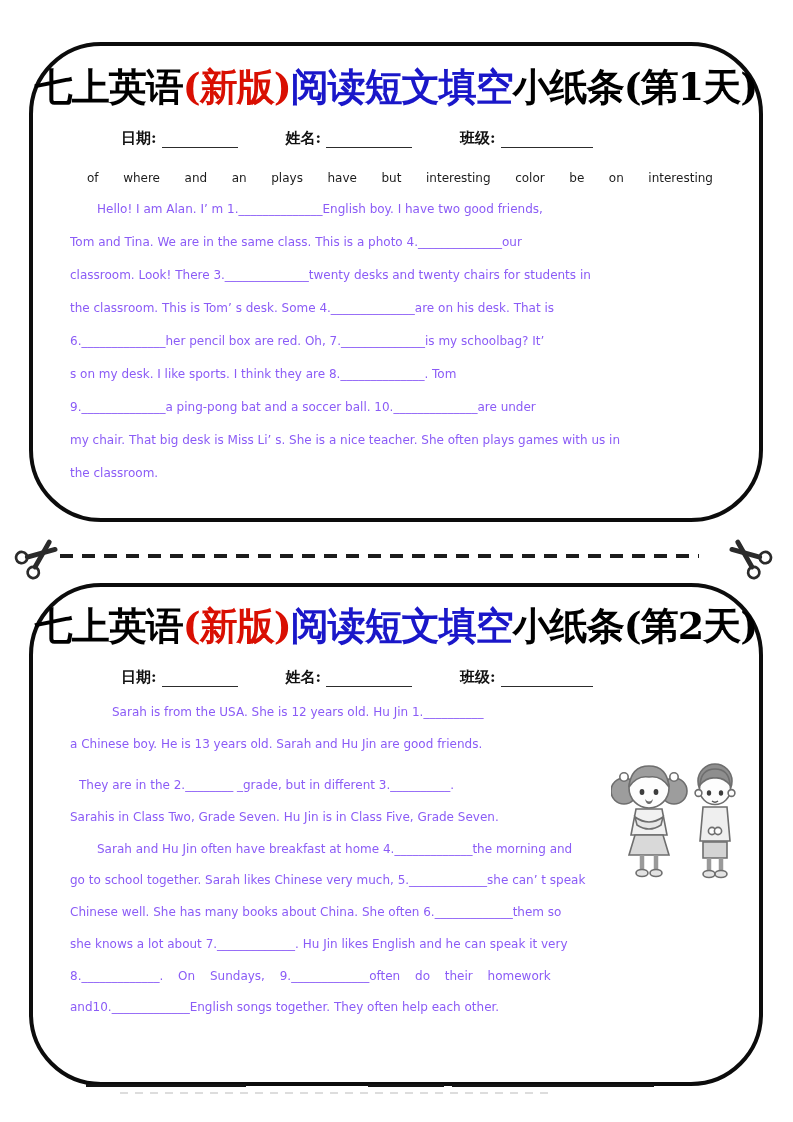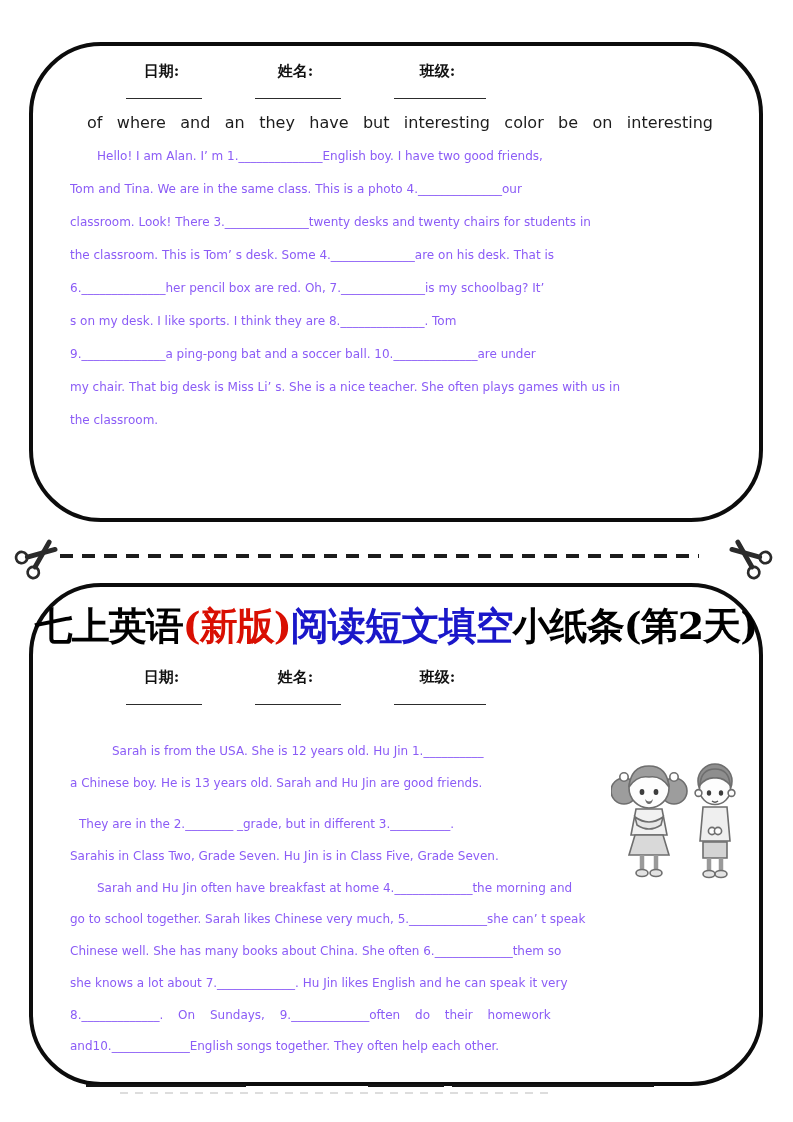--- a/index.html
+++ b/index.html
@@ -13,33 +13,33 @@
   .slip2{top:583px;height:503px;}
 
   .slip-title{margin:16px 0 0 0;text-align:center;white-space:nowrap;
         font-family:"DejaVu Serif",serif;font-weight:bold;font-size:38px;letter-spacing:-1px;color:#000;}
   .slip2 .slip-title{margin-top:14px;}
   .t-red{color:#d90f02;}
   .t-blue{color:#1a17c9;}
 
   .fields{display:flex;align-items:flex-end;margin:16px 0 0 88px;
         font-family:"DejaVu Serif",serif;font-weight:bold;font-size:15px;color:#111;}
-  .field{display:flex;align-items:center;margin-right:48px;flex-direction:column;}
+  .field{display:flex;align-items:flex-end;margin-right:48px;}
   .blank-line{display:inline-block;height:17px;margin-left:5px;border-bottom:1.6px solid #2c2c2c;}
   .w76{width:76px;} .w86{width:86px;} .w92{width:92px;}
 
-  .wordbank{display:flex;justify-content:space-between;margin:14px 46px 0 54px;
-        font-size:16px;color:#1c1c1c;}
+  .wordbank{display:flex;justify-content:space-between;margin:23px 46px 0 54px;
+        font-size:12px;color:#1c1c1c;}
 
   .passage{margin:8px 18px 0 37px;font-size:12px;color:#8b5cf6;overflow:hidden;}
   .passage .line{height:33px;line-height:33px;white-space:nowrap;}
   .slip2 .passage{margin-top:10px;}
   .slip2 .passage .line{height:31.7px;line-height:31.7px;}
   .ind1{text-indent:27px;}
-  .ind2{text-indent:42px;margin-top:21px;}
+  .ind2{text-indent:42px;}
   .ind-s{text-indent:9px;margin-top:10px;}
   .spread{word-spacing:11px;}
 
   
   .divider{position:absolute;top:532px;left:0;width:793px;height:48px;}
   .dash{position:absolute;left:60px;right:94px;top:22px;height:4px;
         background:repeating-linear-gradient(90deg,#1c1c1c 0 13px,transparent 13px 22px);}
   .scissors{position:absolute;width:46px;height:46px;top:1px;}
   .scissors.left{left:16px;transform:rotate(-38deg);}
   .scissors.right{right:22px;transform:rotate(38deg) scaleX(-1);}
@@ -54,20 +54,21 @@
   .artifact.a3{top:1084px;left:452px;width:202px;}
   .artifact.a4{top:1092px;left:120px;width:430px;height:2px;opacity:.25;
         background:repeating-linear-gradient(90deg,#777 0 8px,transparent 8px 15px);}
 </style>
 </head>
 <body>
 
 <div class="page">
 
   <section class="slip slip1">
+    <h1 class="slip-title"><span>七上英语</span><span class="t-red">(新版)</span><span class="t-blue">阅读短文填空</span><span>小纸条(第1天)</span></h1>
 
     <div class="fields">
       <div class="field">
         <span>日期:</span>
         <span class="blank-line w76"></span>
       </div>
       <div class="field">
         <span>姓名:</span>
         <span class="blank-line w86"></span>
       </div>
@@ -75,21 +76,21 @@
         <span>班级:</span>
         <span class="blank-line w92"></span>
       </div>
     </div>
 
     <div class="wordbank">
       <span>of</span>
       <span>where</span>
       <span>and</span>
       <span>an</span>
-      <span>they</span>
+      <span>plays</span>
       <span>have</span>
       <span>but</span>
       <span>interesting</span>
       <span>color</span>
       <span>be</span>
       <span>on</span>
       <span>interesting</span>
     </div>
 
     <div class="passage">

